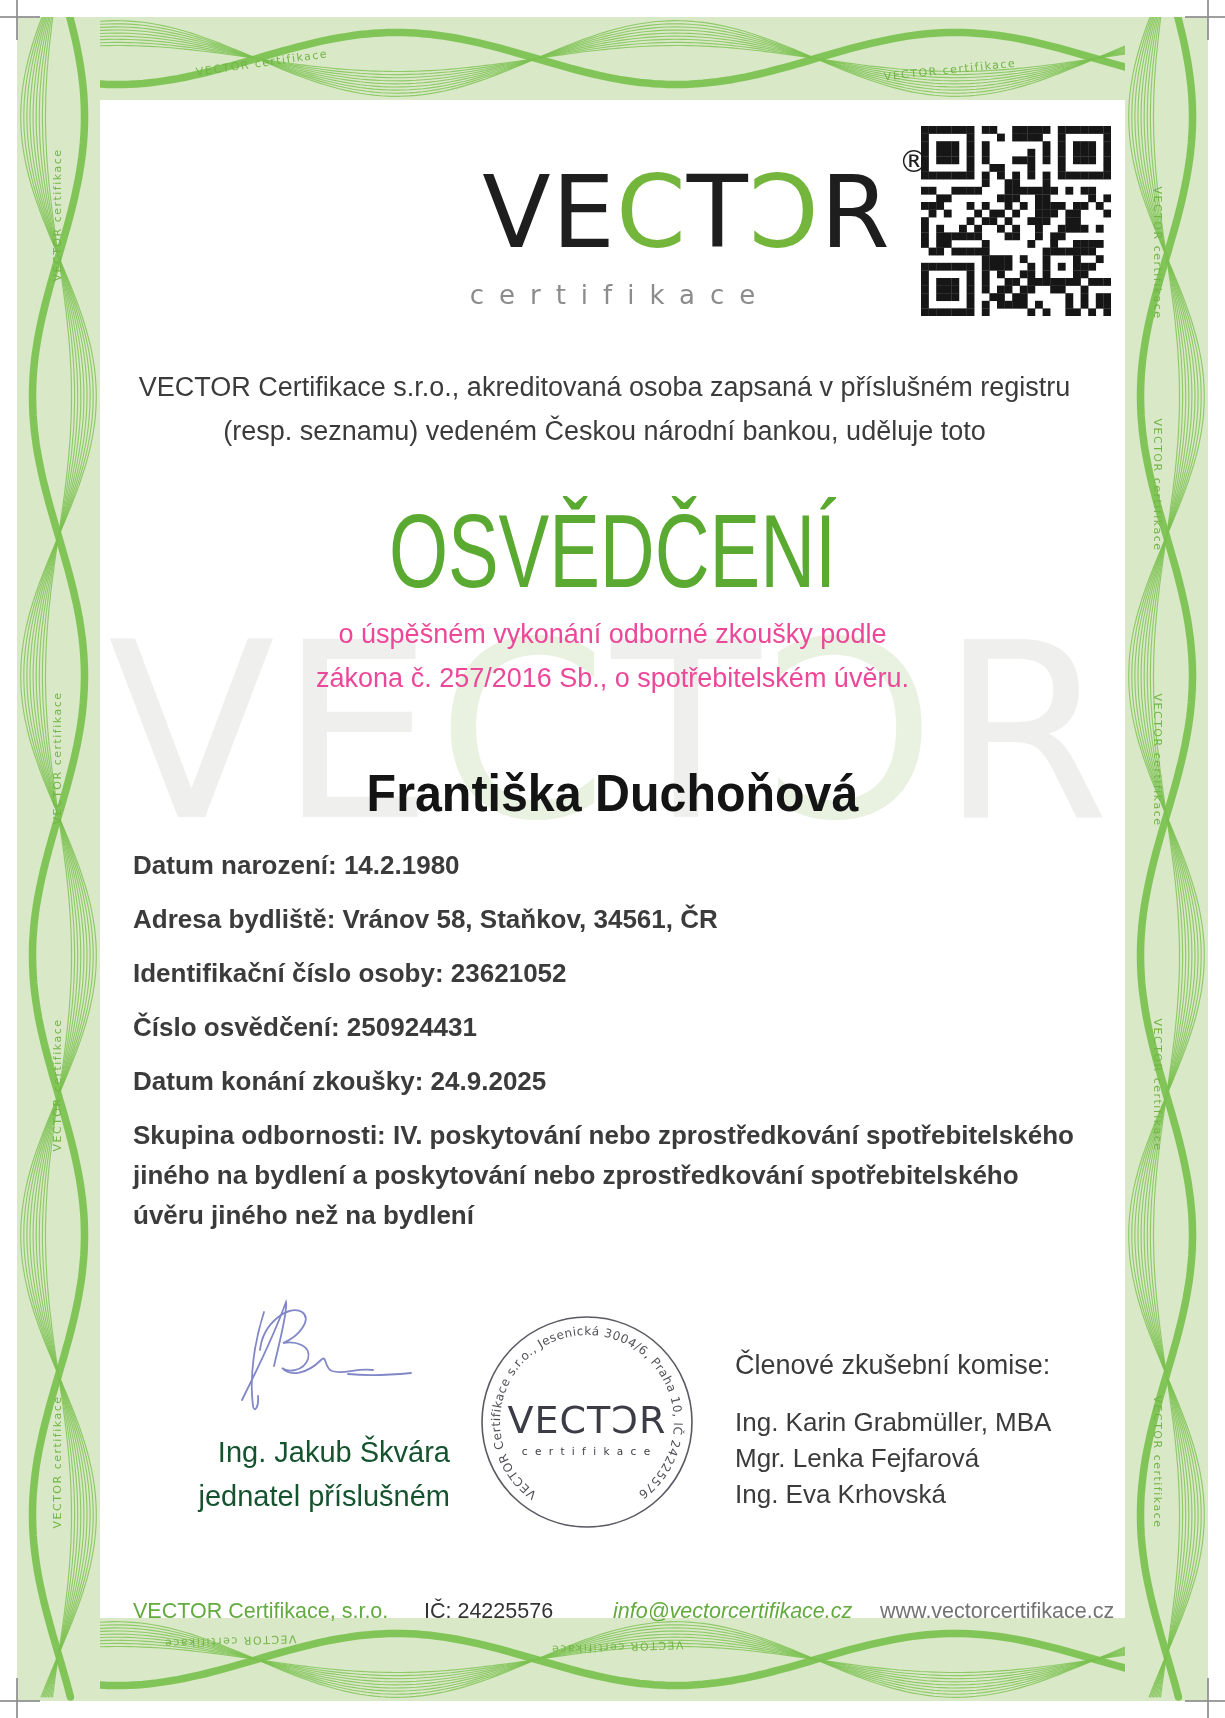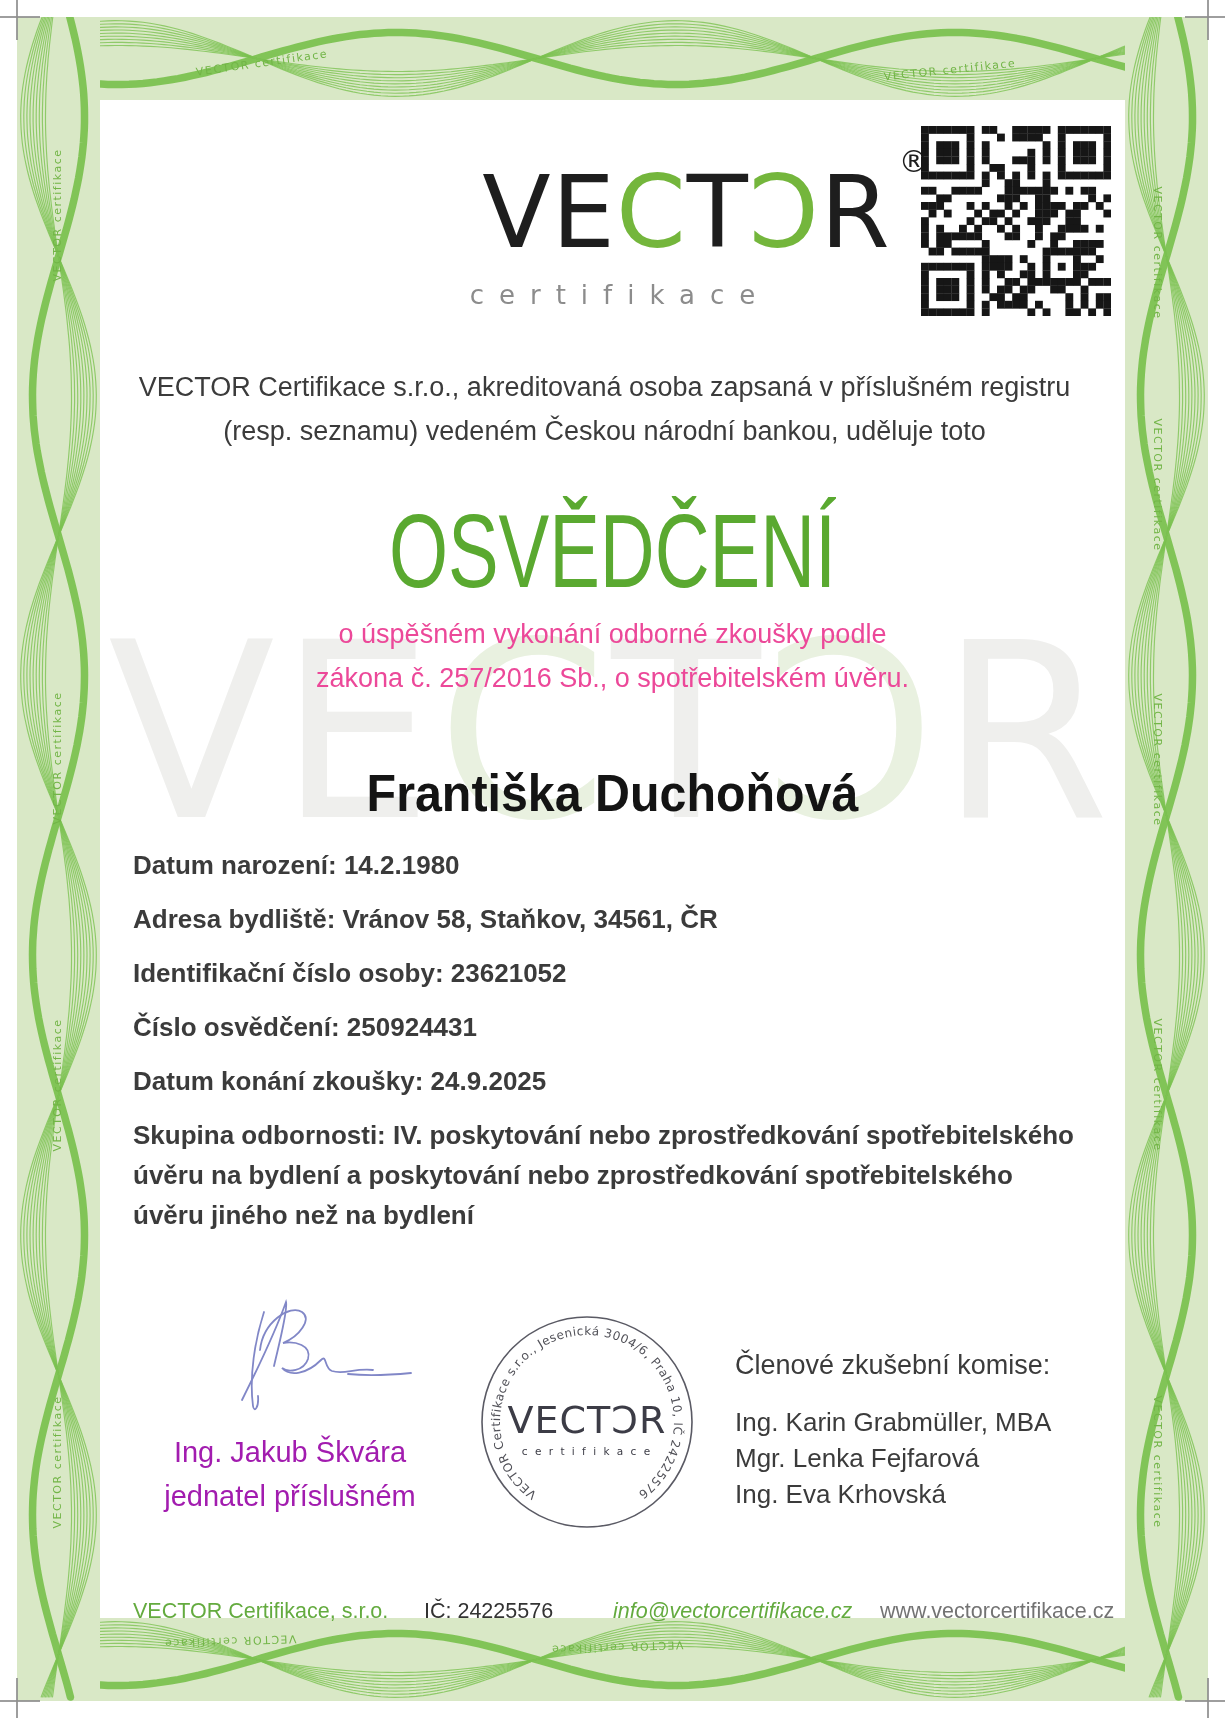--- a/index.html
+++ b/index.html
@@ -53,22 +53,22 @@
     font-size:27px;line-height:44px;color:#ec4899;}
 
   .holder-name{position:absolute;left:100px;top:766px;width:1025px;text-align:center;
     font-size:52px;line-height:54px;font-weight:bold;color:#141414;
     transform:scaleX(0.93);transform-origin:50% 50%;white-space:nowrap;}
 
   .details{position:absolute;left:133px;top:845px;width:985px;font-size:26px;line-height:40px;color:#3b3b3b;font-weight:bold;}
   .detail-line{margin-bottom:14px;}
   .spec-group{margin-top:10px;}
 
-  .sig-block{position:absolute;left:130px;top:1430px;width:320px;text-align:center;
-    font-size:29px;line-height:44px;color:#a21caf;}
+  .sig-block{position:absolute;left:130px;top:1430px;width:320px;text-align:right;
+    font-size:29px;line-height:44px;color:#14532d;}
   .signature-svg{position:absolute;left:228px;top:1296px;width:190px;height:118px;}
 
   .seal-svg{position:absolute;left:477px;top:1312px;width:220px;height:220px;}
 
   .committee{position:absolute;left:735px;top:1346px;width:370px;color:#3b3b3b;}
   .committee-heading{font-size:27px;line-height:38px;margin-bottom:20px;}
   .committee-member{font-size:26px;line-height:36px;}
 
   .footer{position:absolute;left:0;top:1574px;width:1225px;height:30px;font-size:21.5px;line-height:26px;}
   .footer span{position:absolute;white-space:nowrap;margin-top:24px;}
@@ -500,21 +500,21 @@
     <div class="holder-name">Františka Duchoňová</div>
 
     <div class="details">
       <div class="detail-line">Datum narození: 14.2.1980</div>
       <div class="detail-line">Adresa bydliště: Vránov 58, Staňkov, 34561, ČR</div>
       <div class="detail-line">Identifikační číslo osoby: 23621052</div>
       <div class="detail-line">Číslo osvědčení: 250924431</div>
       <div class="detail-line">Datum konání zkoušky: 24.9.2025</div>
       <div class="spec-group">
         <div>Skupina odbornosti: IV. poskytování nebo zprostředkování spotřebitelského</div>
-        <div>úvěru na bydlení a poskytování nebo zprostředkování spotřebitelského</div>
+        <div>jiného na bydlení a poskytování nebo zprostředkování spotřebitelského</div>
         <div>úvěru jiného než na bydlení</div>
       </div>
     </div>
 
     <svg class="signature-svg" viewBox="0 0 190 118">
       <g fill="none" stroke="#8187c7" stroke-width="1.8" stroke-linecap="round">
         <path d="M 14,104 C 30,72 48,34 58,6 C 60,14 52,44 46,70"></path>
         <path d="M 36,16 C 27,44 21,80 25,110 C 26,117 31,112 30,100"></path>
         <path d="M 32,54 C 35,26 62,8 74,16 C 84,23 72,40 55,47 C 67,45 84,49 80,63 C 76,75 60,77 54,72 C 62,81 79,78 93,64 C 99,58 96,72 104,75 C 116,79 126,72 145,74"></path>
         <path d="M 120,78 C 140,80 162,79 183,77"></path>

